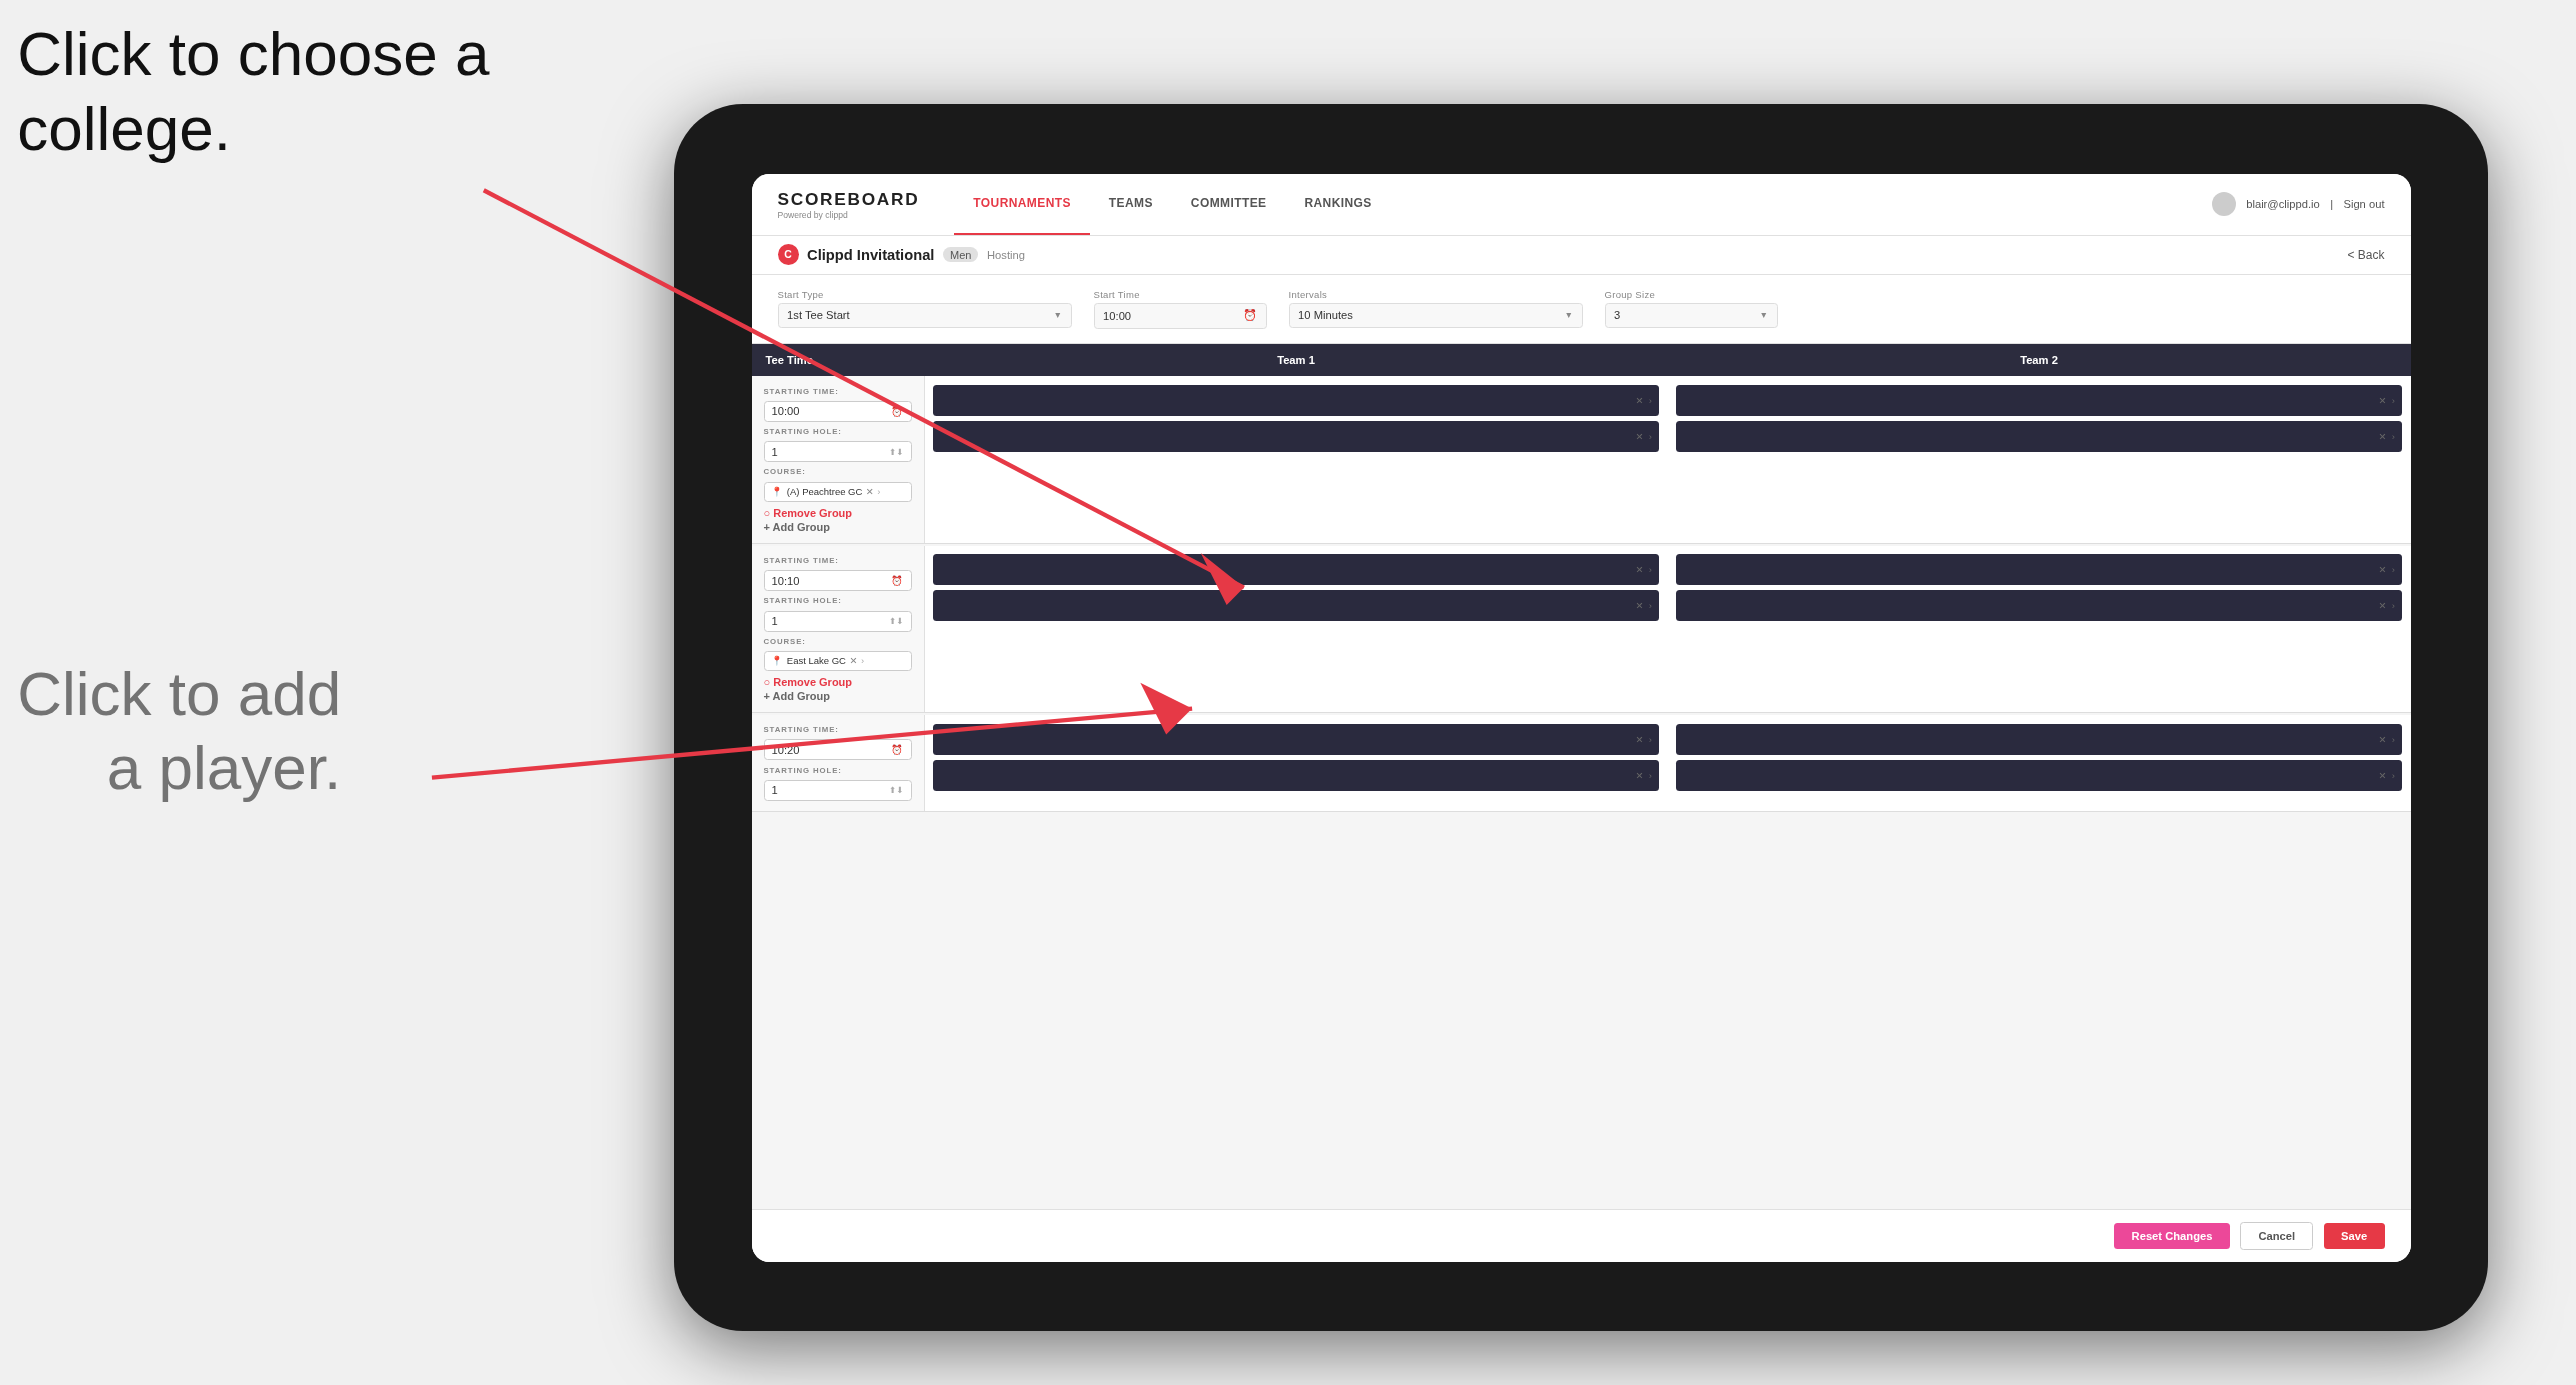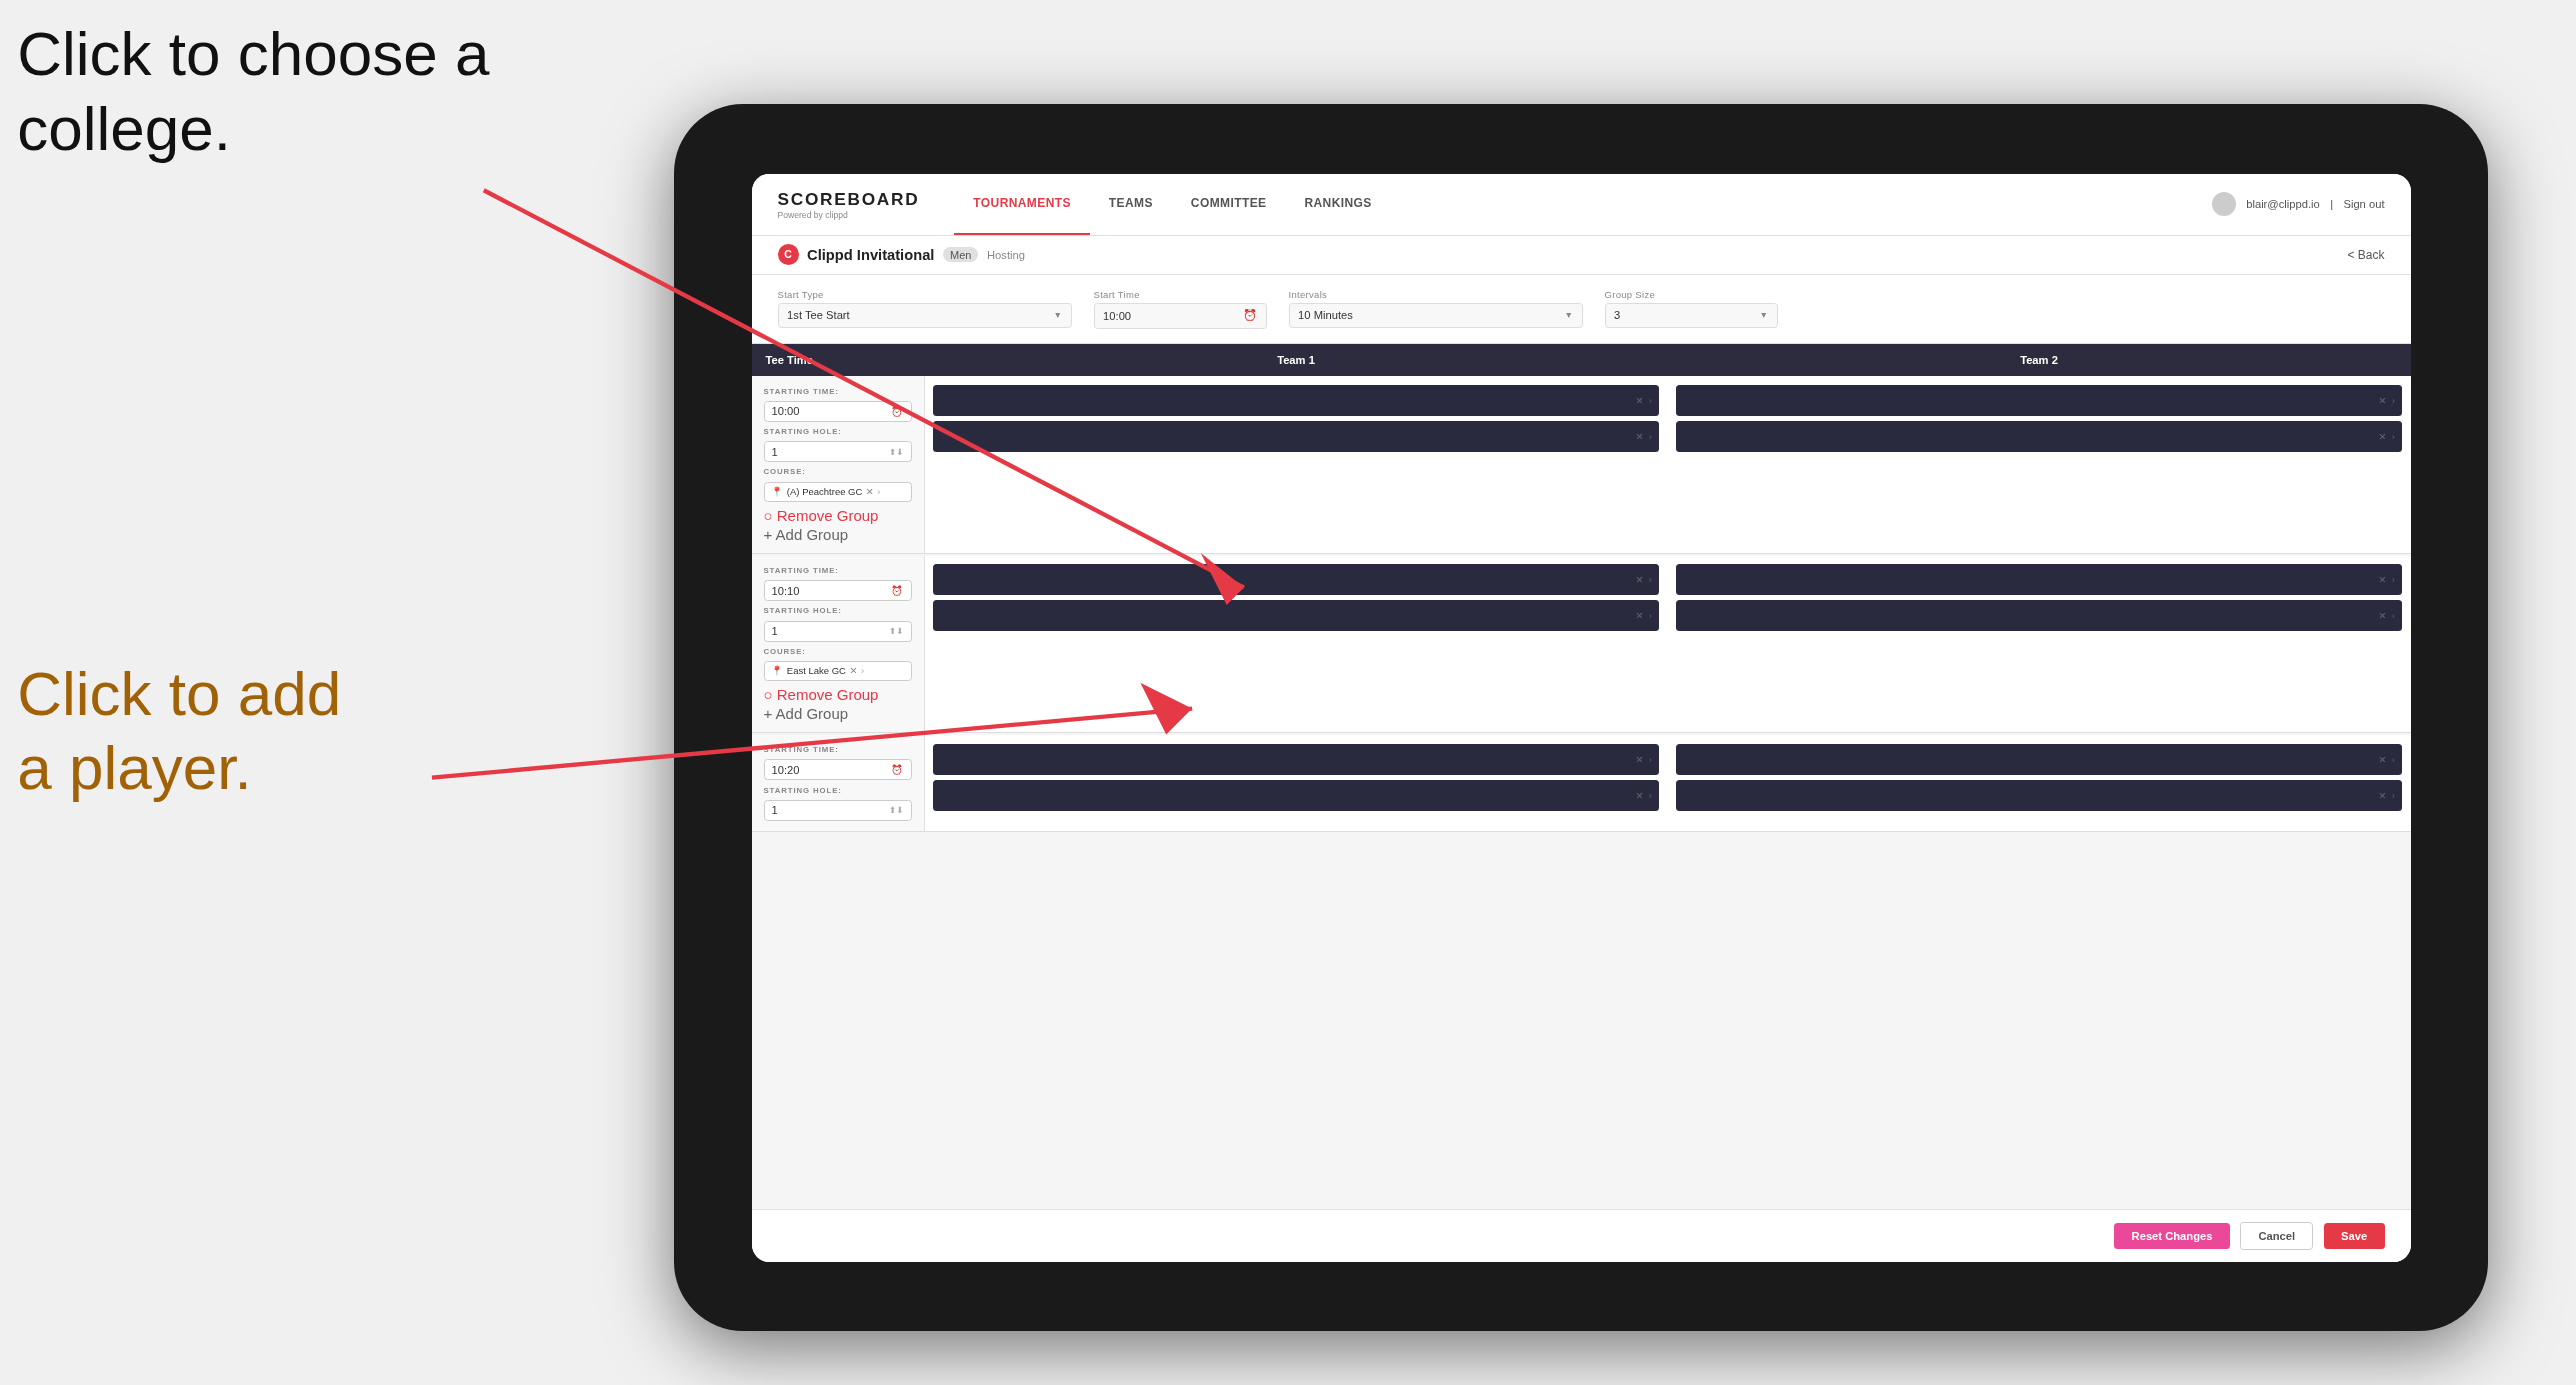--- a/index.html
+++ b/index.html
@@ -22,23 +22,24 @@
       color: #111;
       line-height: 1.2;
       z-index: 10;
     }
     .annotation-mid {
       position: absolute;
       top: 657px;
       left: 17.3px;
       font-size: 62px;
       font-weight: 500;
-      color: #a16207;
+      color: #737373;
       line-height: 1.2;
       z-index: 10;
+      text-align: right;
     }
 
     
     .arrows-overlay {
       position: absolute;
       top: 0; left: 0;
       width: 2576px;
       height: 1386px;
       pointer-events: none;
       z-index: 20;
@@ -324,26 +325,27 @@
     .course-tag-x {
       color: #888;
       cursor: pointer;
     }
     .group-actions {
       display: flex;
       flex-direction: column;
       gap: 1.7px;
     }
     .action-link {
-      font-size: 15px;
+      font-size: 11px;
       color: #666;
       cursor: pointer;
       display: flex;
       align-items: center;
       gap: 2.6px;
+      font-weight: bold;
     }
     .action-link-red {
       color: #e63946;
     }
 
     
     .player-column {
       display: flex;
       flex-direction: column;
       padding: 8.6px;

